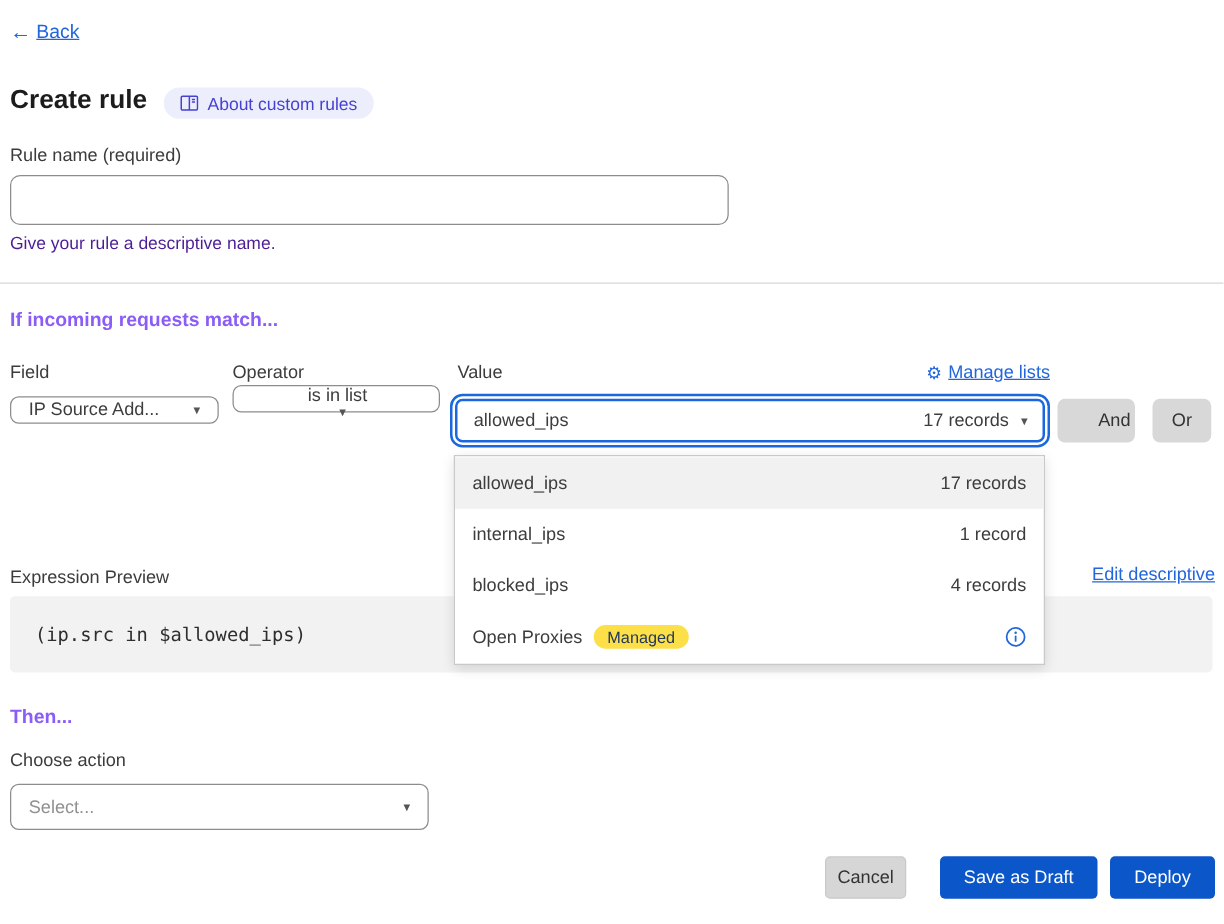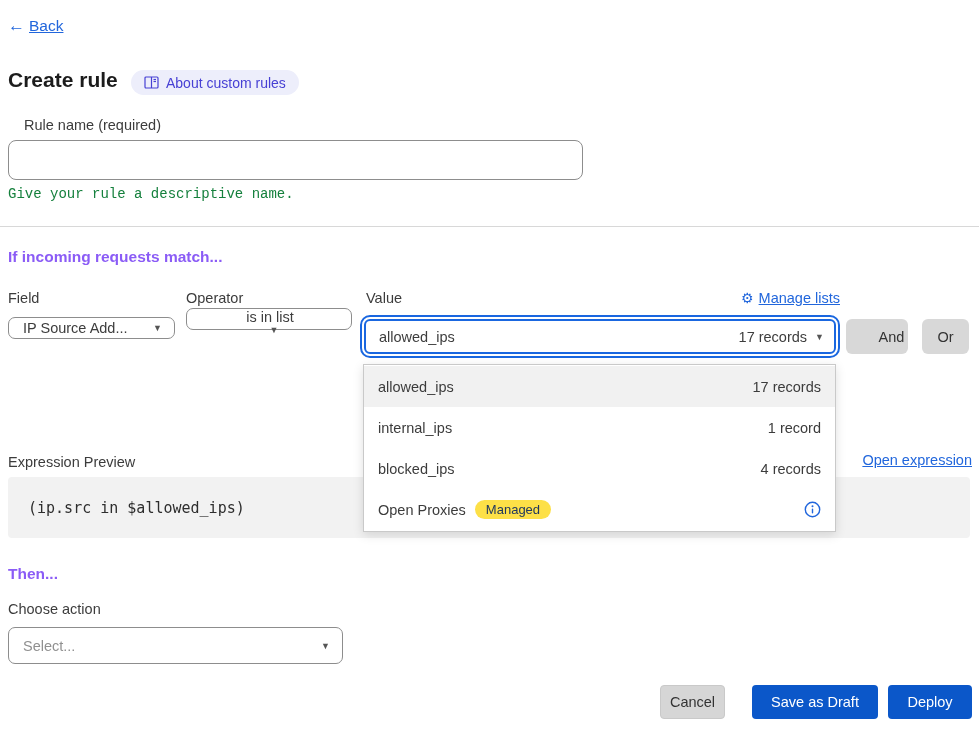--- a/index.html
+++ b/index.html
@@ -21,21 +21,21 @@
     background:#edeefb; color:#4740d4; border-radius:13px; padding:0 13px; font-size:14px; cursor:pointer;
   }
 
   
   .field-label { position:absolute; font-size:14.5px; color:#3c3c3c; }
   .rule-name-input {
     position:absolute; top:140px; left:8px; width:575px; height:40px;
     border:1px solid #8d8d8d; border-radius:8px; background:#fff; font-size:14.5px; padding:0 12px;
     font-family:"Liberation Sans", sans-serif;
   }
-  .help-text { position:absolute; top:186px; left:8px; font-size:14px; color:#15803d;font-family:Liberation Mono, monospace; }
+  .help-text { position:absolute; top:186px; left:8px; font-size:14px; color:#4c1d95; }
   .divider { position:absolute; top:226px; left:0; width:979px; height:1px; background:#d8d8d8; }
 
   
   .section-heading { position:absolute; left:8px; font-size:15.5px; font-weight:bold; color:#8b5cf6; }
   .select {
     position:absolute; height:22px; background:#fff; border:1px solid #8d8d8d; border-radius:7px;
     display:flex; align-items:center; justify-content:space-between; padding:0 12px 0 14px;
     font-size:14.5px; color:#3d3d3d; cursor:pointer;
   }
   .chev { font-size:9px; color:#555; margin-left:8px; }
@@ -102,21 +102,21 @@
   <span class="about-badge">
     <svg class="book" width="15" height="13" viewBox="0 0 15 13" fill="none" stroke="#4740d4" stroke-width="1.2">
       <rect x="1" y="1" width="13" height="11" rx="1"></rect>
       <line x1="7.5" y1="1" x2="7.5" y2="12"></line>
       <line x1="9.5" y1="3.5" x2="12" y2="3.5"></line>
       <line x1="9.5" y1="5.5" x2="12" y2="5.5"></line>
     </svg>
     <span>About custom rules</span>
   </span>
 
-  <label class="field-label" style="top:117px; left:24px;">Rule name (required)</label>
+  <label class="field-label" style="top:117px; left:8px;">Rule name (required)</label>
   <input class="rule-name-input" value="" style="">
   <div class="help-text">Give your rule a descriptive name.</div>
 
   <div class="divider"></div>
 
   <div class="section-heading" style="top:248px;">If incoming requests match...</div>
 
   <label class="field-label" style="top:290px; left:8px;">Field</label>
   <label class="field-label" style="top:290px; left:186px;">Operator</label>
   <label class="field-label" style="top:290px; left:366px;">Value</label>
@@ -165,21 +165,21 @@
       </span>
       <svg class="info-icon" viewBox="0 0 17 17" fill="none">
         <circle cx="8.5" cy="8.5" r="7.2" stroke="#2166dc" stroke-width="1.4"></circle>
         <circle cx="8.5" cy="5.2" r="1" fill="#2166dc"></circle>
         <rect x="7.8" y="7.4" width="1.4" height="5" rx="0.7" fill="#2166dc"></rect>
       </svg>
     </div>
   </div>
 
   <div class="expr-label">Expression Preview</div>
-  <a class="link edit-expr">Open expression</a>
+  <a class="link edit-expr">Edit descriptive</a>
   <div class="code-block">
     <code>(ip.src in $allowed_ips)</code>
   </div>
 
   <div class="section-heading" style="top:565px;">Then...</div>
   <label class="field-label" style="top:601px; left:8px;">Choose action</label>
   <div class="select action-select">
     <span>Select...</span>
     <span class="chev">▼</span>
   </div>

